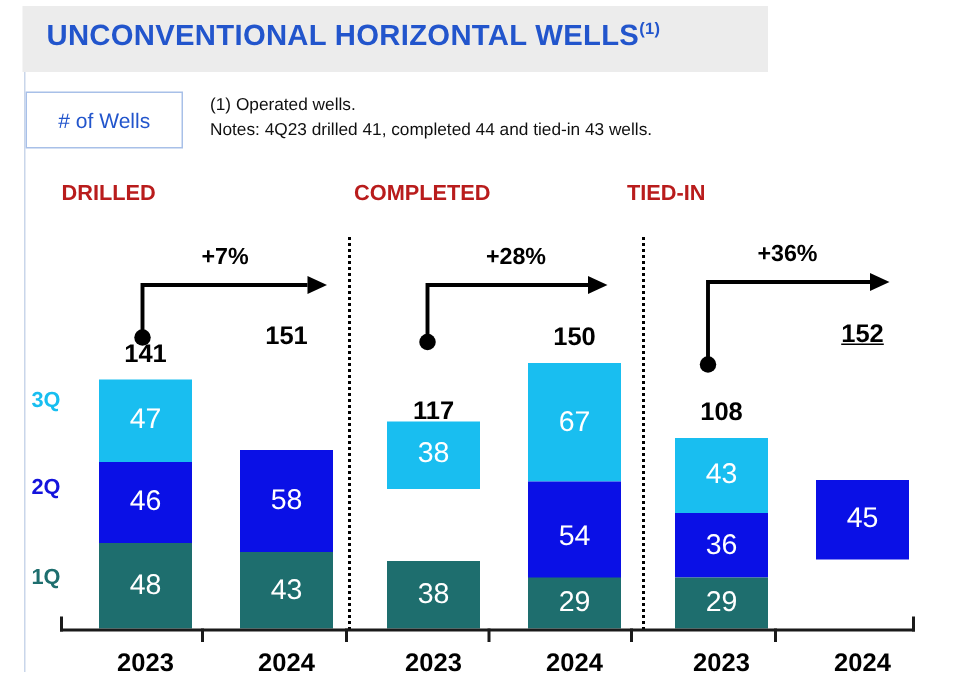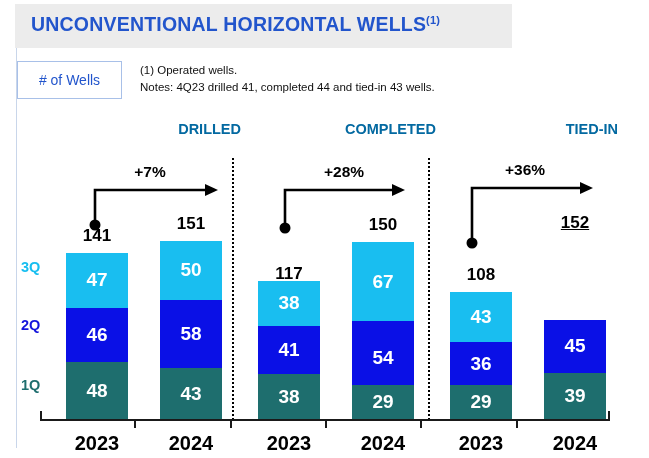--- a/index.html
+++ b/index.html
@@ -79,22 +79,22 @@
     line-height: 17px;
     white-space: nowrap;
   }
 
   
   .group-header {
     position: absolute;
     top: 121px;
     font-size: 14.5px;
     font-weight: bold;
-    color: #0369a1;
-    text-align: right;
+    color: #b91c1c;
+    text-align: left;
     white-space: nowrap;
   }
 
   
   .growth-pct {
     position: absolute;
     font-size: 15.5px;
     font-weight: bold;
     color: #000000;
     text-align: center;
@@ -134,21 +134,21 @@
   }
   .seg {
     position: absolute;
     left: 0;
     width: 100%;
     display: flex;
     align-items: center;
     justify-content: center;
     color: #ffffff;
     font-size: 19px;
-    font-weight: bold;
+    font-weight: normal;
     box-sizing: border-box;
   }
   .seg-q3 { background: #19BEF0; }
   .seg-q2 { background: #0A10E6; }
   .seg-q1 { background: #1E6E6E; }
 
   
   .separator {
     position: absolute;
     top: 158px;
@@ -185,21 +185,21 @@
     top: -8px;
     width: 2px;
     height: 10px;
     background: #1a1a1a;
   }
 
   
   .year-label {
     position: absolute;
     top: 432px;
-    font-size: 20px;
+    font-size: 17px;
     font-weight: bold;
     color: #000000;
     text-align: center;
     white-space: nowrap;
   }
 </style>
 </head>
 <body>
 
 <div id="header-band"></div>
@@ -230,37 +230,35 @@
     </svg>
     <div class="separator" style="left: 232px;"></div>
     <div class="bar" style="left: 66px; top: 252.62px; height: 166.38px;">
       <div class="seg seg-q3" style="top: 0px; height: 55.46px;">47</div>
       <div class="seg seg-q2" style="top: 55.46px; height: 54.28px;">46</div>
       <div class="seg seg-q1" style="top: 109.74px; height: 56.64px;">48</div>
     </div>
     <div class="total-label" style="left: 47px; width: 100px; top: 225.62px;">141</div>
     <div class="year-label" style="left: 47px; width: 100px;">2023</div>
     <div class="bar" style="left: 160px; top: 240.82px; height: 178.18px;">
-      <div class="seg seg-q3" style="top: 0px; height: 59px;">50</div>
       <div class="seg seg-q2" style="top: 59px; height: 68.44px;">58</div>
       <div class="seg seg-q1" style="top: 127.44px; height: 50.74px;">43</div>
     </div>
     <div class="total-label" style="left: 141px; width: 100px; top: 213.82px;">151</div>
     <div class="year-label" style="left: 141px; width: 100px;">2024</div>
     <div class="group-header" style="left: 236px; width: 200px;">COMPLETED</div>
     <div class="growth-pct" style="left: 284px; width: 120px; top: 163px;">+28%</div>
     <svg class="arrow-svg" width="131" height="58" style="left: 277px; top: 184px;">
       <path d="M 8 44 L 8 6 L 115 6" stroke="#000" stroke-width="2.6" fill="none"></path>
       <polygon points="115,0 128,6 115,12" fill="#000"></polygon>
       <circle cx="8" cy="44" r="5.5" fill="#000"></circle>
     </svg>
     <div class="separator" style="left: 428px;"></div>
     <div class="bar" style="left: 258px; top: 280.94px; height: 138.06px;">
       <div class="seg seg-q3" style="top: 0px; height: 44.84px;">38</div>
-      <div class="seg seg-q2" style="top: 44.84px; height: 48.38px;">41</div>
       <div class="seg seg-q1" style="top: 93.22px; height: 44.84px;">38</div>
     </div>
     <div class="total-label" style="left: 239px; width: 100px; top: 264px;">117</div>
     <div class="year-label" style="left: 239px; width: 100px;">2023</div>
     <div class="bar" style="left: 352px; top: 242px; height: 177px;">
       <div class="seg seg-q3" style="top: 0px; height: 79.06px;">67</div>
       <div class="seg seg-q2" style="top: 79.06px; height: 74px;">54</div>
       <div class="seg seg-q1" style="top: 142.78px; height: 34.22px;">29</div>
     </div>
     <div class="total-label" style="left: 333px; width: 100px; top: 215px;">150</div>
@@ -274,21 +272,20 @@
     </svg>
     <div class="bar" style="left: 450px; top: 291.56px; height: 127.44px;">
       <div class="seg seg-q3" style="top: 0px; height: 50.74px;">43</div>
       <div class="seg seg-q2" style="top: 50.74px; height: 42.48px;">36</div>
       <div class="seg seg-q1" style="top: 93.22px; height: 34.22px;">29</div>
     </div>
     <div class="total-label" style="left: 431px; width: 100px; top: 264.56px;">108</div>
     <div class="year-label" style="left: 431px; width: 100px;">2023</div>
     <div class="bar" style="left: 544px; top: 239.64px; height: 179.36px;">
       <div class="seg seg-q2" style="top: 80.24px; height: 53.1px;">45</div>
-      <div class="seg seg-q1" style="top: 133.34px; height: 46.02px;">39</div>
     </div>
     <div class="total-label" style="left: 525px; width: 100px; top: 212.64px; text-decoration: underline;">152</div>
     <div class="year-label" style="left: 525px; width: 100px;">2024</div>
   </div>
 
 <div id="axis">
   <div id="axis-line"></div>
   <div class="axis-cap" style="left:0px;"></div>
   <div class="axis-tick" style="left:94px;"></div>
   <div class="axis-tick" style="left:190px;"></div>

